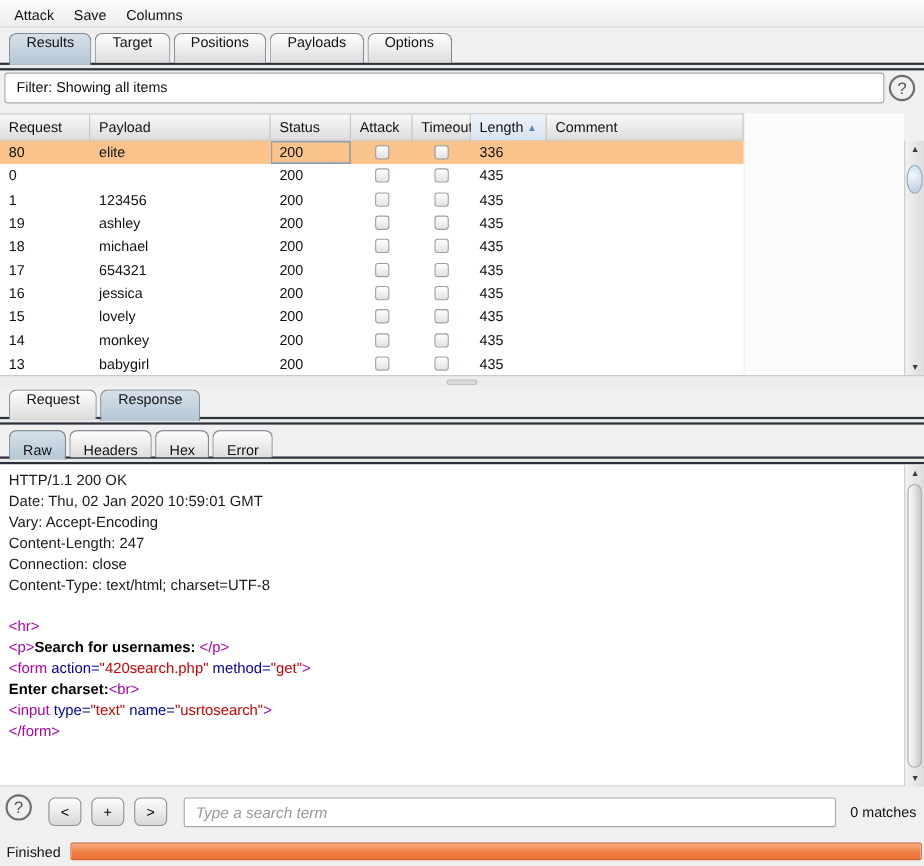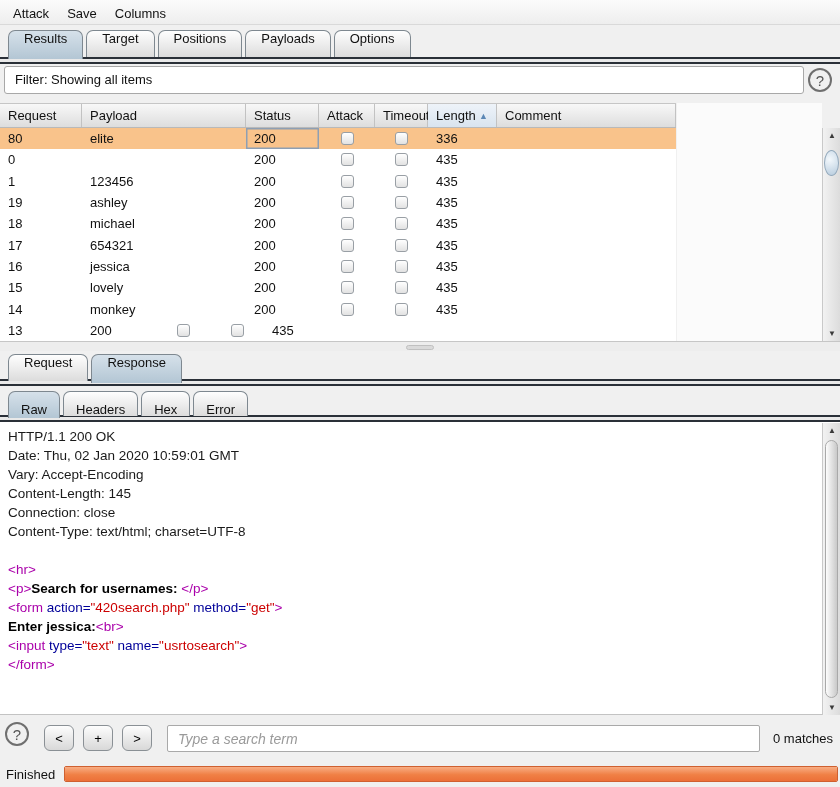--- a/index.html
+++ b/index.html
@@ -274,20 +274,21 @@
       <span class="checkbox"></span>
     </div>
     <div class="td ctr c4" style="width: 53px;">
       <span class="checkbox"></span>
     </div>
     <div class="td pl c5" style="width: 69px;">435</div>
     <div class="td pl c6" style="width: 179px;"></div>
   </div>
     <div class="tr">
     <div class="td pl c0" style="width: 82px;">13</div>
+    <div class="td pl c1" style="width: 164px;">babygirl</div>
     <div class="td pl c2 focus" style="width: 73px;">200</div>
     <div class="td ctr c3" style="width: 56px;">
       <span class="checkbox"></span>
     </div>
     <div class="td ctr c4" style="width: 53px;">
       <span class="checkbox"></span>
     </div>
     <div class="td pl c5" style="width: 69px;">435</div>
     <div class="td pl c6" style="width: 179px;"></div>
   </div>
@@ -330,28 +331,28 @@
     <div class="tab small">
     <span class="tab-label">Error</span>
   </div>
   </div>
 <div class="tabline" style="top:415px;"></div>
 
 <div class="response" id="response">
     <div class="resp-line"><span class="plain">HTTP/1.1 200 OK</span></div>
     <div class="resp-line"><span class="plain">Date: Thu, 02 Jan 2020 10:59:01 GMT</span></div>
     <div class="resp-line"><span class="plain">Vary: Accept-Encoding</span></div>
-    <div class="resp-line"><span class="plain">Content-Length: 145</span></div>
+    <div class="resp-line"><span class="plain">Content-Length: 247</span></div>
     <div class="resp-line"><span class="plain">Connection: close</span></div>
     <div class="resp-line"><span class="plain">Content-Type: text/html; charset=UTF-8</span></div>
     <div class="resp-line">&nbsp;</div>
     <div class="resp-line"><span class="tag">&lt;hr&gt;</span></div>
     <div class="resp-line"><span class="tag">&lt;p&gt;</span><span class="bold">Search for usernames: </span><span class="tag">&lt;/p&gt;</span></div>
     <div class="resp-line"><span class="tag">&lt;form</span><span class="attr"> action=</span><span class="val">"420search.php"</span><span class="attr"> method=</span><span class="val">"get"</span><span class="tag">&gt;</span></div>
-    <div class="resp-line"><span class="bold">Enter jessica:</span><span class="tag">&lt;br&gt;</span></div>
+    <div class="resp-line"><span class="bold">Enter charset:</span><span class="tag">&lt;br&gt;</span></div>
     <div class="resp-line"><span class="tag">&lt;input</span><span class="attr"> type=</span><span class="val">"text"</span><span class="attr"> name=</span><span class="val">"usrtosearch"</span><span class="tag">&gt;</span></div>
     <div class="resp-line"><span class="tag">&lt;/form&gt;</span></div>
   </div>
 
 <div class="vscroll" style="left:822px; top:423px; height:292px;">
   <div class="sb-btn up">
       <span>▲</span>
     </div>
   <div class="sb-thumb-long"></div>
   <div class="sb-btn down">

